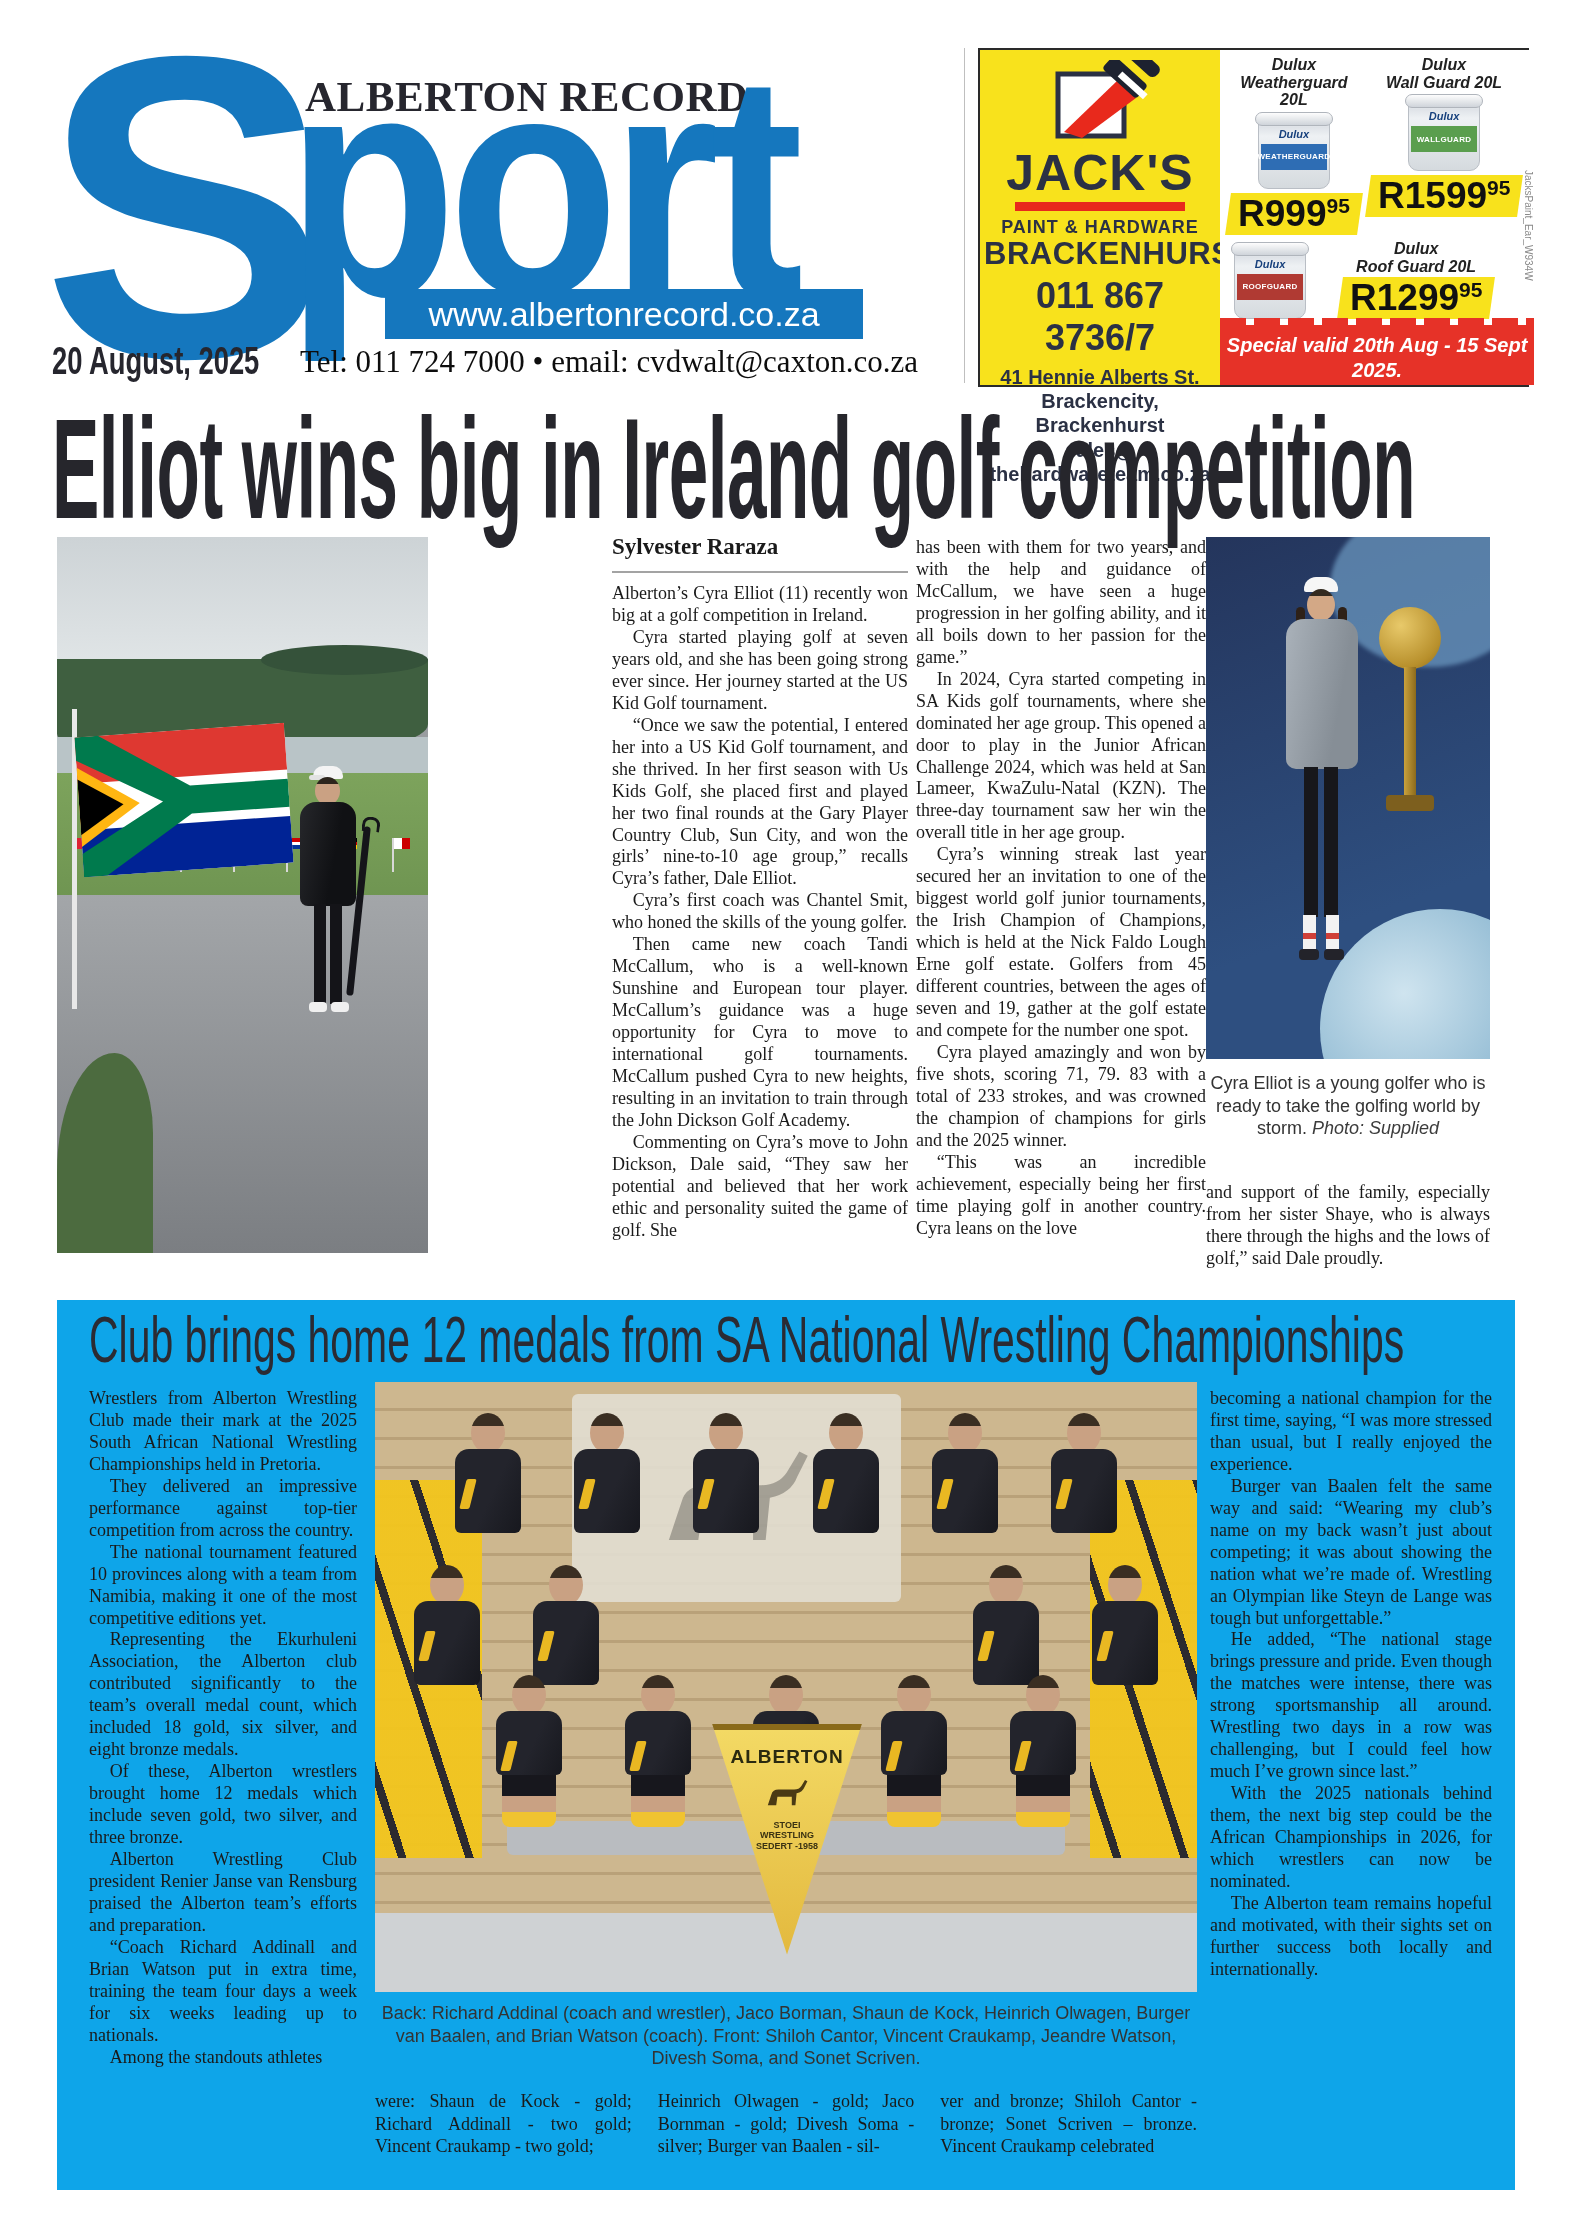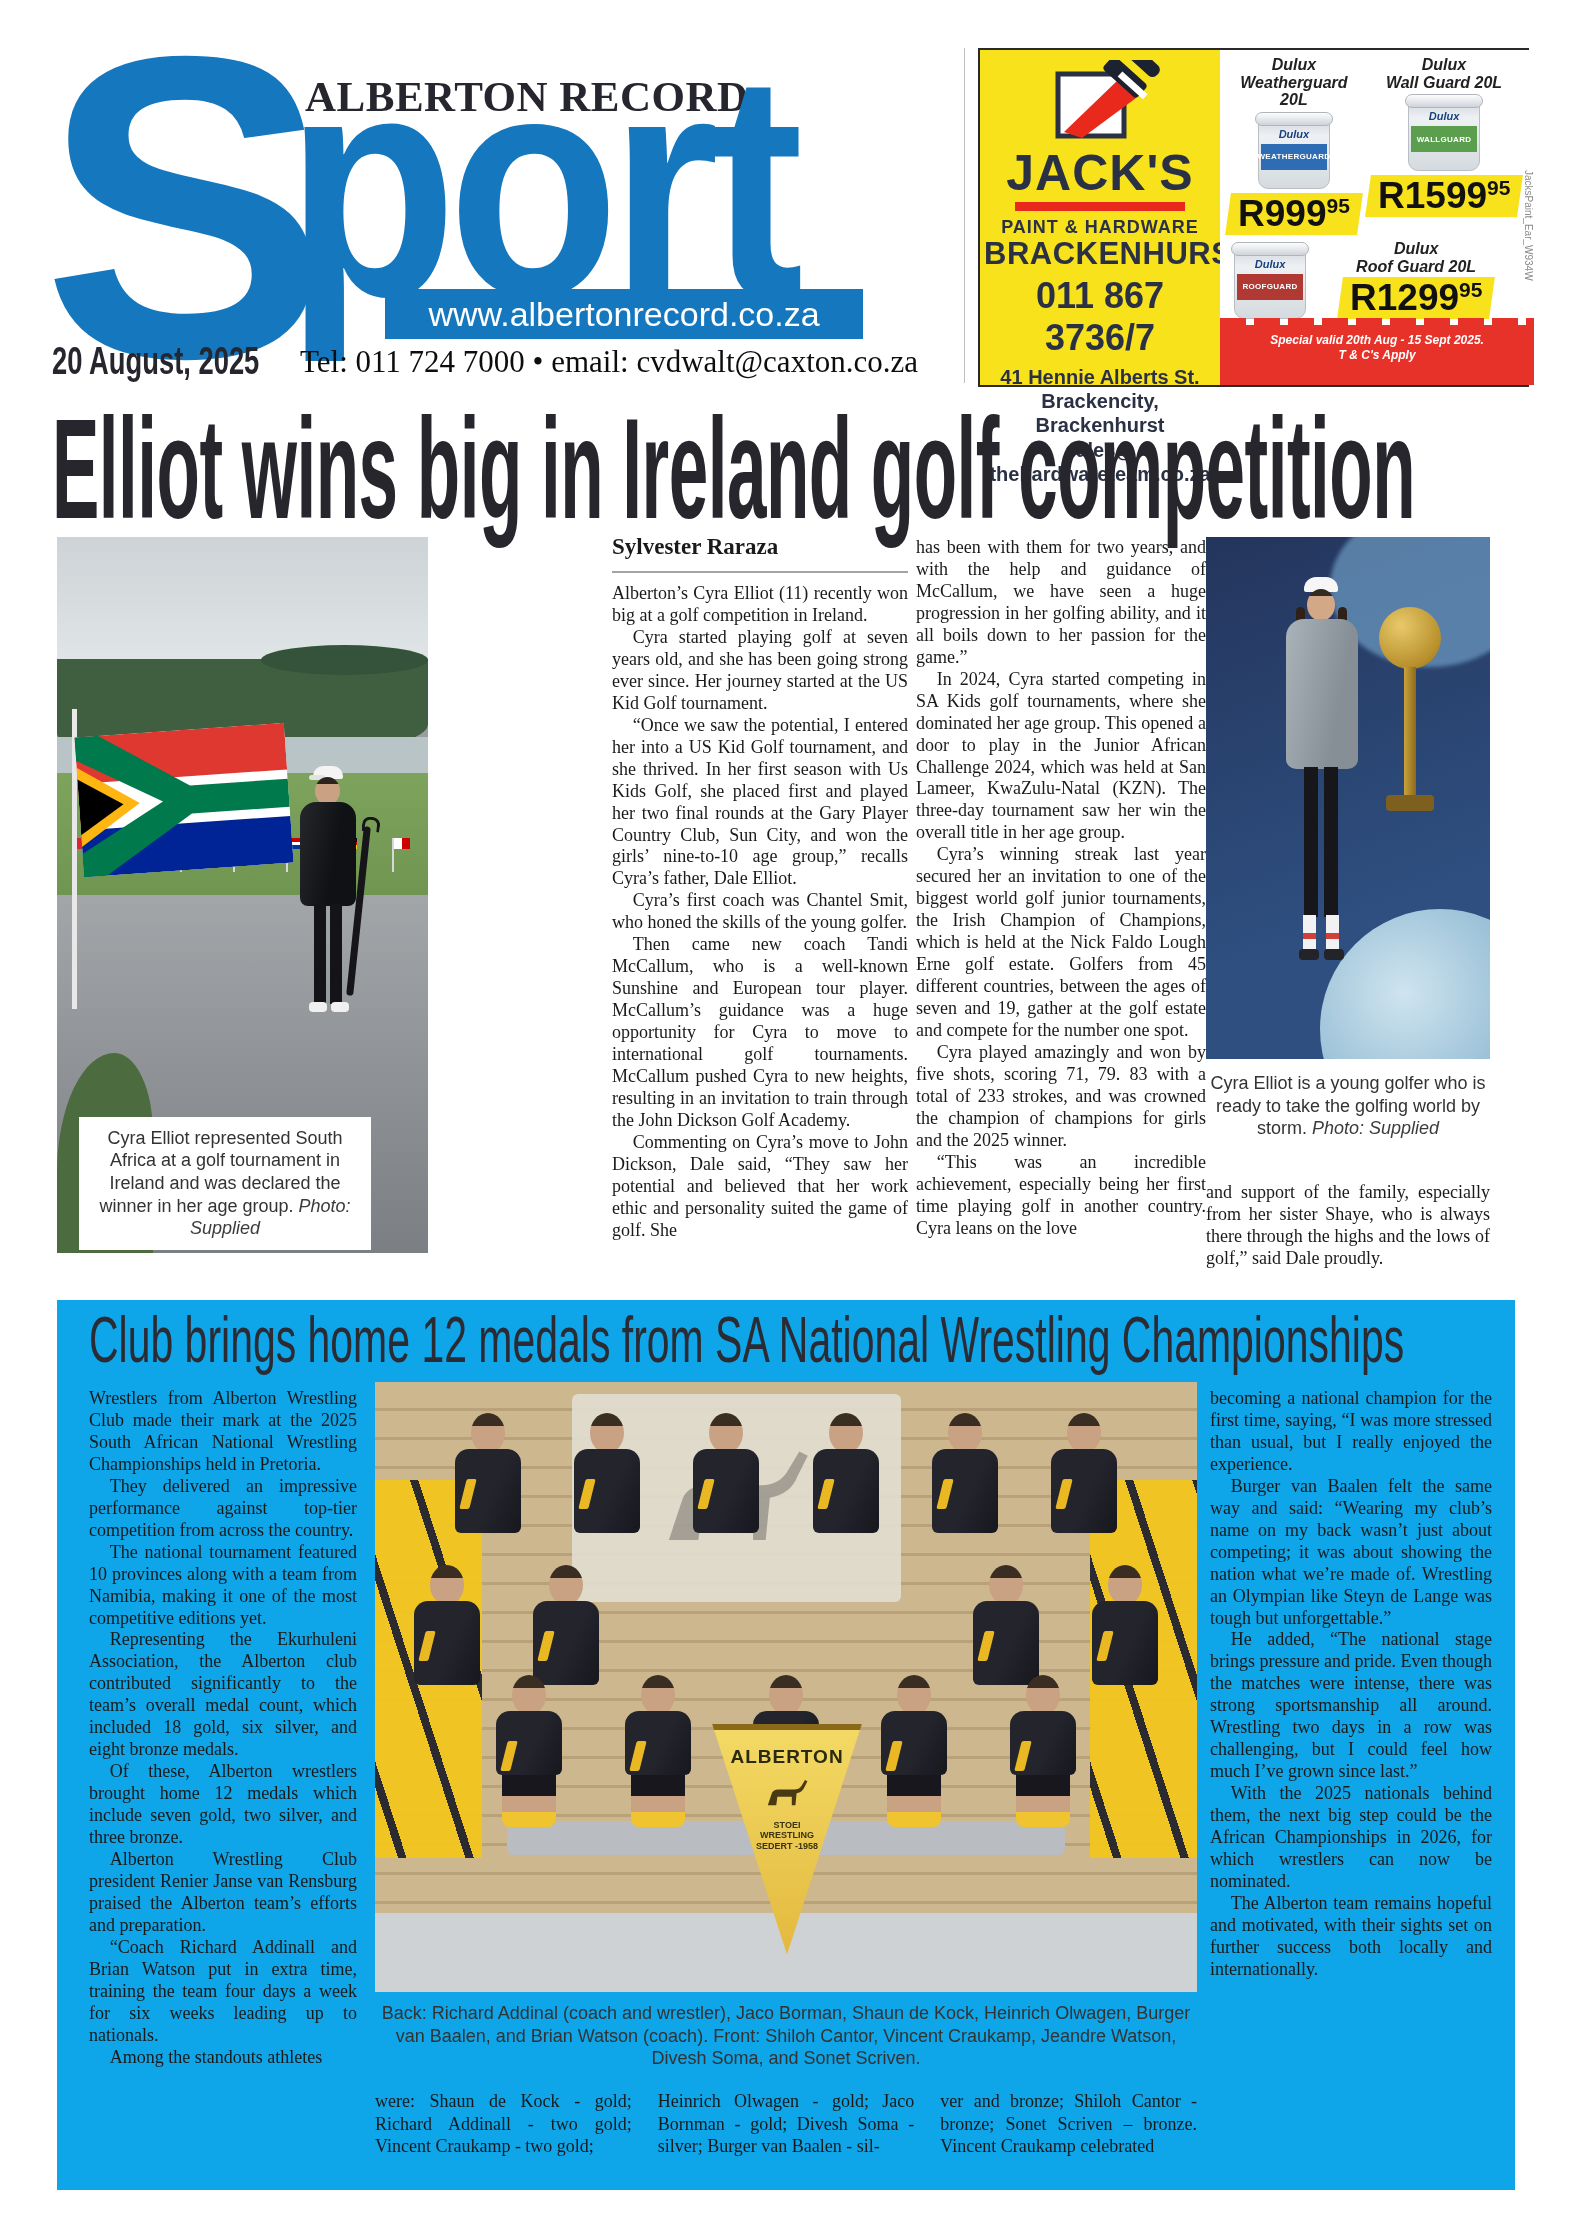--- a/index.html
+++ b/index.html
@@ -45,21 +45,21 @@
           background:linear-gradient(#fdfdfd,#cfd4da);border:1px solid #b0b5bc;}
   .bucket-band{position:absolute;left:2px;right:2px;top:30px;height:26px;display:flex;align-items:center;
           justify-content:center;color:#fff;font-size:8px;font-weight:bold;letter-spacing:0.3px;}
   .bucket-brand{position:absolute;left:0;right:0;top:14px;text-align:center;font-size:11px;font-weight:bold;
           color:#17407c;font-style:italic;}
   .price-tag{display:inline-block;background:#f8e21c;transform:skewX(-8deg);padding:0 10px;margin-top:2px;}
   .price-tag b{font-size:37px;font-weight:bold;color:#111;transform:skewX(8deg);display:inline-block;}
   .price-tag sup{font-size:21px;font-weight:bold;}
   .roof-row{display:grid;grid-template-columns:84px 1fr;align-items:center;margin-top:4px;}
   .special-bar{position:absolute;left:0;right:0;bottom:0;height:60px;background:#e63228;color:#fff;
-          font-style:italic;font-weight:bold;font-size:12px;text-align:center;line-height:1.25;
+          font-style:italic;font-weight:bold;font-size:20px;text-align:center;line-height:1.25;
           padding-top:8px;box-sizing:border-box;}
   .special-bar:before{content:"";position:absolute;top:-7px;left:0;right:0;height:8px;background:
           repeating-linear-gradient(90deg,#e63228 0 26px,transparent 26px 34px);}
   .side-code{position:absolute;right:0px;top:120px;writing-mode:vertical-rl;font-size:10px;color:#8a8a8a;}
 
   
   .headline{position:absolute;left:52px;top:398px;width:1478px;height:140px;overflow:visible;}
   .headline .cond{font-family:"Liberation Sans",sans-serif;font-weight:bold;font-size:142px;
                   line-height:1;color:#26262c;letter-spacing:-1px;transform:scaleX(0.5);}
 
@@ -280,23 +280,20 @@
     </div>
     <div class="golfer">
       <div class="g-cap"></div>
       <div class="g-head"></div>
       <div class="g-umb"></div>
       <div class="g-jacket"></div>
       <div class="g-legs"></div>
       <div class="g-shoe1"></div>
       <div class="g-shoe2"></div>
     </div>
-    <div class="pl-capbox caption">
-      <span>Cyra Elliot represented South Africa at a golf tournament in Ireland and was declared the winner in her age group. </span><i>Photo: Supplied</i>
-    </div>
   </div>
 
   <div class="col1 body">
     <div class="byline">Sylvester Raraza</div>
     <p class="first">Alberton’s Cyra Elliot (11) recently won big at a golf competition in Ireland.</p>
     <p>Cyra started playing golf at seven years old, and she has been going strong ever since. Her journey started at the US Kid Golf tournament.</p>
     <p>“Once we saw the potential, I entered her into a US Kid Golf tournament, and she thrived. In her first season with Us Kids Golf, she placed first and played her two final rounds at the Gary Player Country Club, Sun City, and won the girls’ nine-to-10 age group,” recalls Cyra’s father, Dale Elliot.</p>
     <p>Cyra’s first coach was Chantel Smit, who honed the skills of the young golfer.</p>
     <p>Then came new coach Tandi McCallum, who is a well-known Sunshine and European tour player. McCallum’s guidance was a huge opportunity for Cyra to move to international golf tournaments. McCallum pushed Cyra to new heights, resulting in an invitation to train through the John Dickson Golf Academy.</p>
     <p>Commenting on Cyra’s move to John Dickson, Dale said, “They saw her potential and believed that her work ethic and personality suited the game of golf. She</p>

